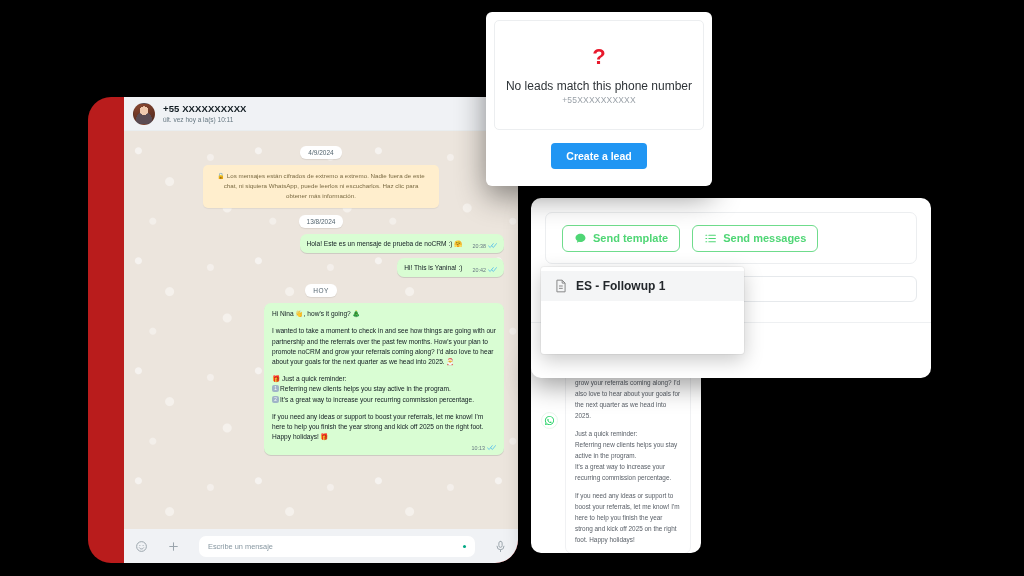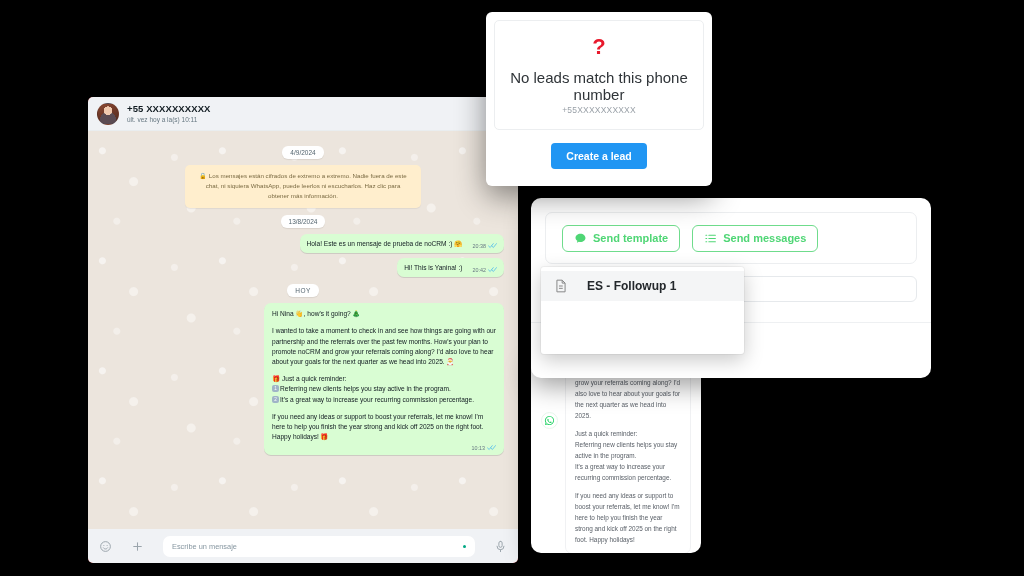--- a/index.html
+++ b/index.html
@@ -9,23 +9,24 @@
     font-family: "Liberation Sans", sans-serif;
     overflow: hidden;
   }
   #stage { position: relative; width: 1024px; height: 576px; background: #000; }
 
   
   #wa-window {
     position: absolute; left: 88px; top: 97px;
     width: 430px; height: 466px;
     background: #b91c1c;
-    border-radius: 5px;
+    border-radius: 23px;
     overflow: hidden;
     box-shadow: 0 8px 28px rgba(0,0,0,0.45);
+    padding-left: 36px;
   }
   #wa-header {
     height: 34px; background: #f0f2f5;
     display: flex; align-items: center;
     padding: 0 10px 0 9px;
     border-bottom: 1px solid #e9edef;
   }
   #wa-avatar {
     width: 22px; height: 22px; border-radius: 50%;
     background: radial-gradient(circle at 50% 34%, #f0c9ae 0 26%, rgba(240,201,174,0) 27%),
@@ -167,39 +168,39 @@
     background: #fff; border-radius: 6px;
     box-shadow: 0 10px 30px rgba(0,0,0,.45);
     padding: 8px;
   }
   #lead-card {
     border: 1px solid #eceef0; border-radius: 5px;
     height: 110px; display: flex; flex-direction: column;
     align-items: center; justify-content: center; gap: 2px;
   }
   #lead-q { color: #e8192c; font-size: 22px; font-weight: 700; line-height: 1; margin-bottom: 9px; }
-  #lead-title { font-size: 15px; color: #2f3438; text-align: center; }
+  #lead-title { font-size: 12px; color: #2f3438; text-align: center; }
   #lead-phone { font-size: 8.5px; color: #9aa1a8; letter-spacing: .2px; }
   #lead-btn-wrap { display: flex; justify-content: center; margin-top: 13px; }
   #create-lead-btn {
     background: #2196f3; color: #fff; border: none; border-radius: 4px;
     font-size: 10.5px; font-weight: 700; padding: 7px 15px;
     font-family: "Liberation Sans", sans-serif; cursor: pointer;
   }
 
   
   #tpl-dropdown {
     position: absolute; left: 541px; top: 267px;
     width: 203px; height: 87px;
     background: #fff; border-radius: 3px;
     box-shadow: 0 6px 20px rgba(0,0,0,.22), 0 0 0 1px rgba(0,0,0,.04);
     padding: 4px 0; overflow: hidden;
   }
   .tpl-item {
-    display: flex; align-items: center; gap: 20px;
+    display: flex; align-items: center; gap: 9px;
     padding: 8px 14px; font-size: 12px; cursor: pointer;
   }
   .tpl-item.active { background: #f4f5f6; color: #23272b; font-weight: 700; }
   .tpl-item.plain { color: #4e555b; }
   .tpl-item svg { width: 12px; height: 14px; flex: 0 0 auto; opacity: .62; }
 </style>
 </head>
 <body>
 
 <div id="stage">

